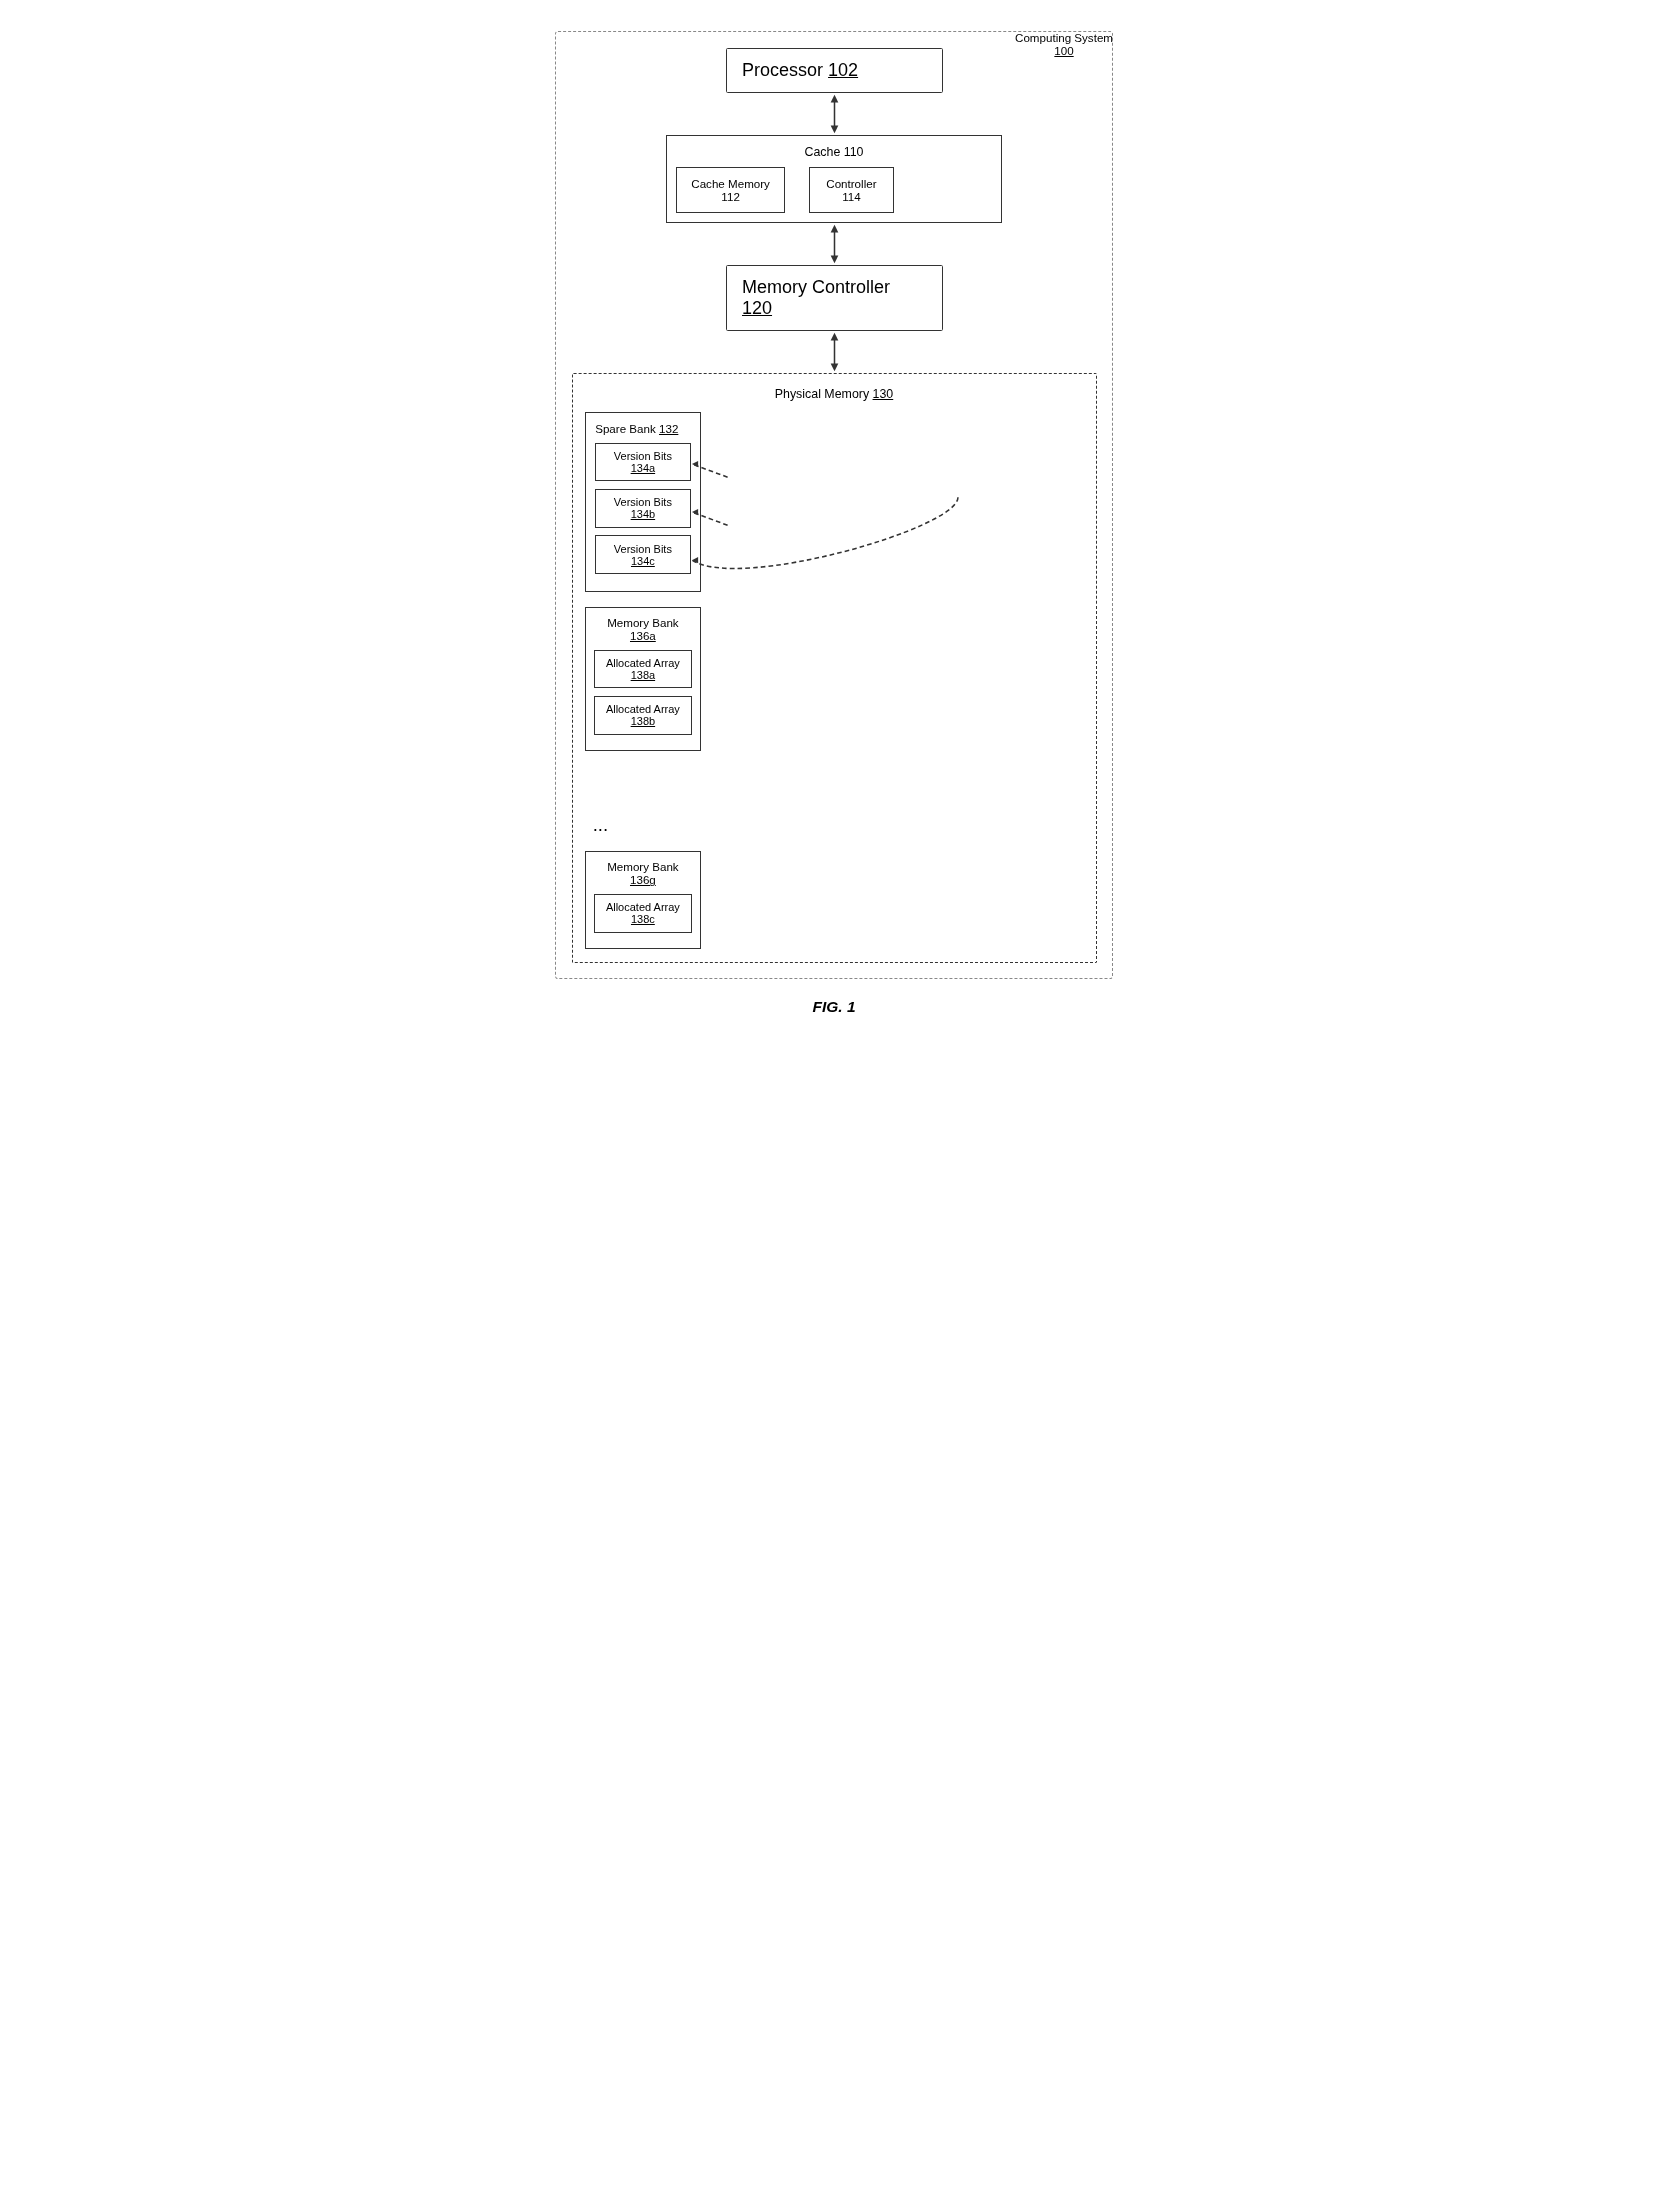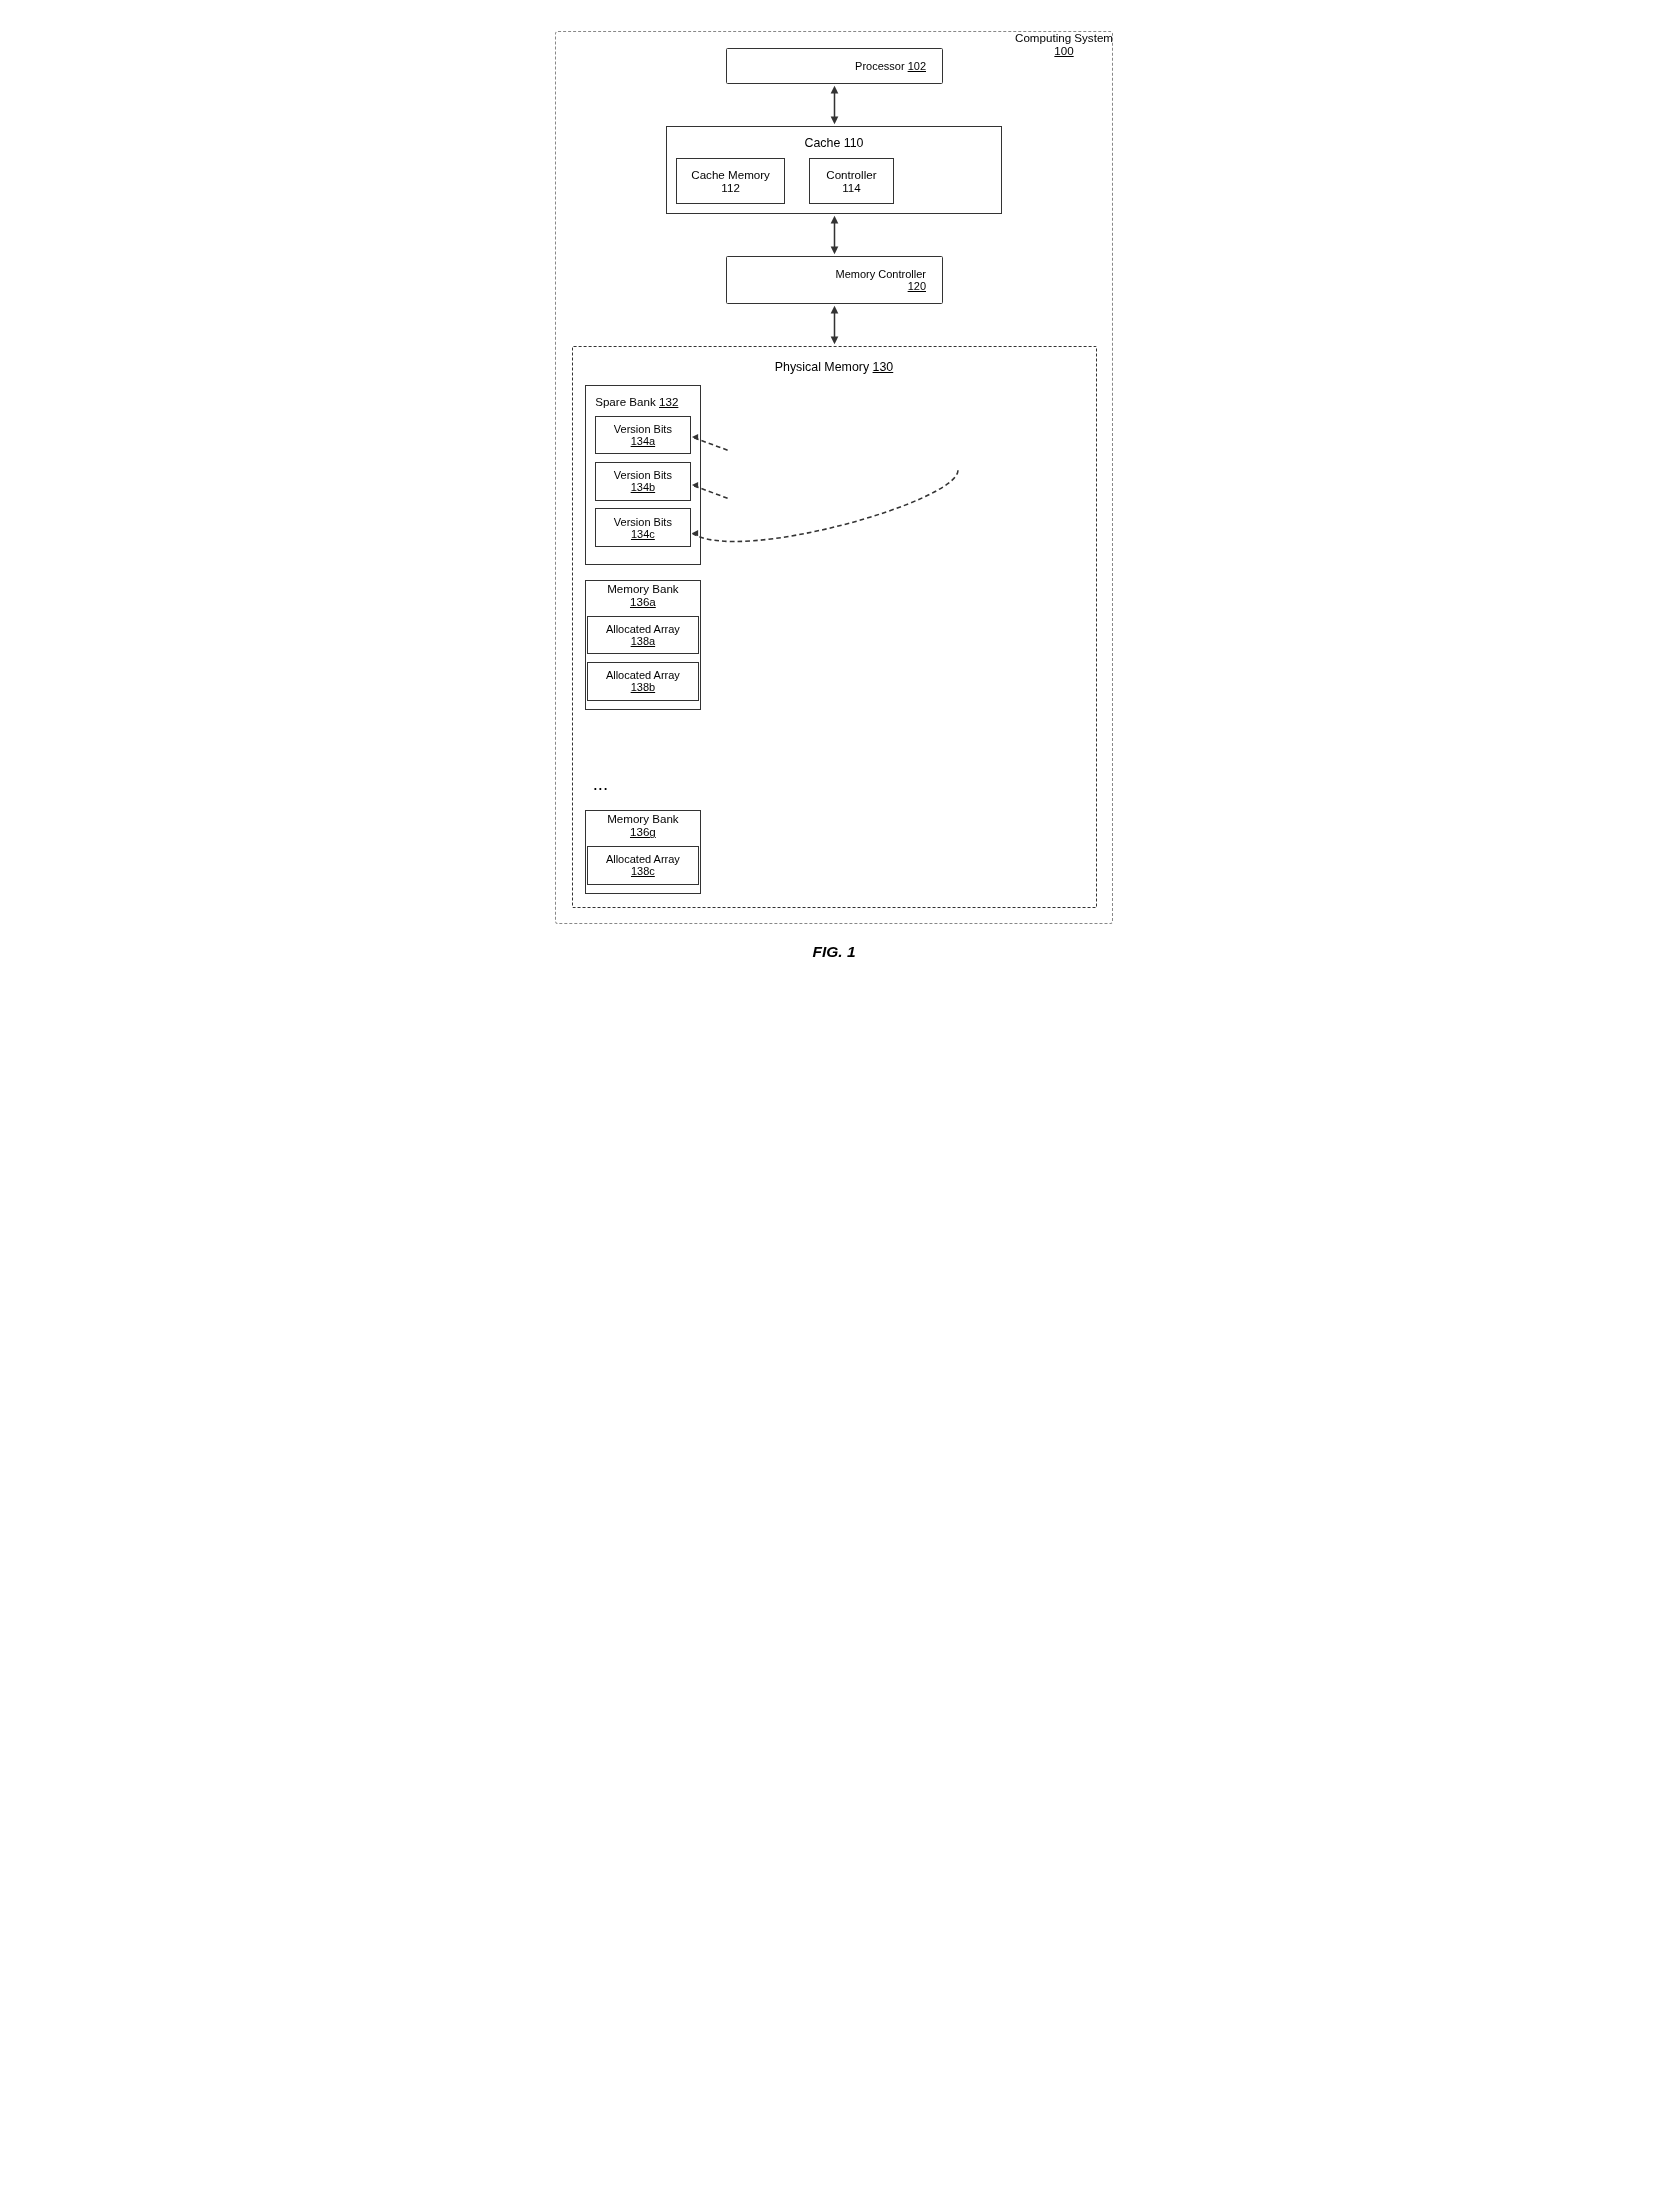--- a/index.html
+++ b/index.html
@@ -37,24 +37,24 @@
       position: relative;
       display: flex;
       flex-direction: column;
       align-items: center;
       gap: 0;
     }
     
     .box {
       border: 1.6px solid #333;
       background: #fff;
-      text-align: right;
+      text-align: left;
       padding: 11px 15.5px;
       border-radius: 1.6px;
-      font-size: 11px;
+      font-size: 18px;
     }
     .box .ref {
       text-decoration: underline;
     }
     .processor-box {
       width: 217px;
     }
     .cache-outer-box {
       width: 336px;
       border: 1.6px solid #333;
@@ -129,21 +129,21 @@
       text-align: center;
       font-size: 11px;
       margin-bottom: 7.8px;
       min-width: 93px;
     }
     .version-bits-box .ref {
       text-decoration: underline;
     }
     .memory-bank-box {
       border: 1.6px solid #333;
-      padding: 1px;
+      padding: 8px;
       min-width: 116px;
       flex-shrink: 0;
       text-align: center;
     }
     .memory-bank-label {
       font-size: 11.6px;
       margin-bottom: 7.8px;
       text-align: center;
     }
     .memory-bank-label .ref {

